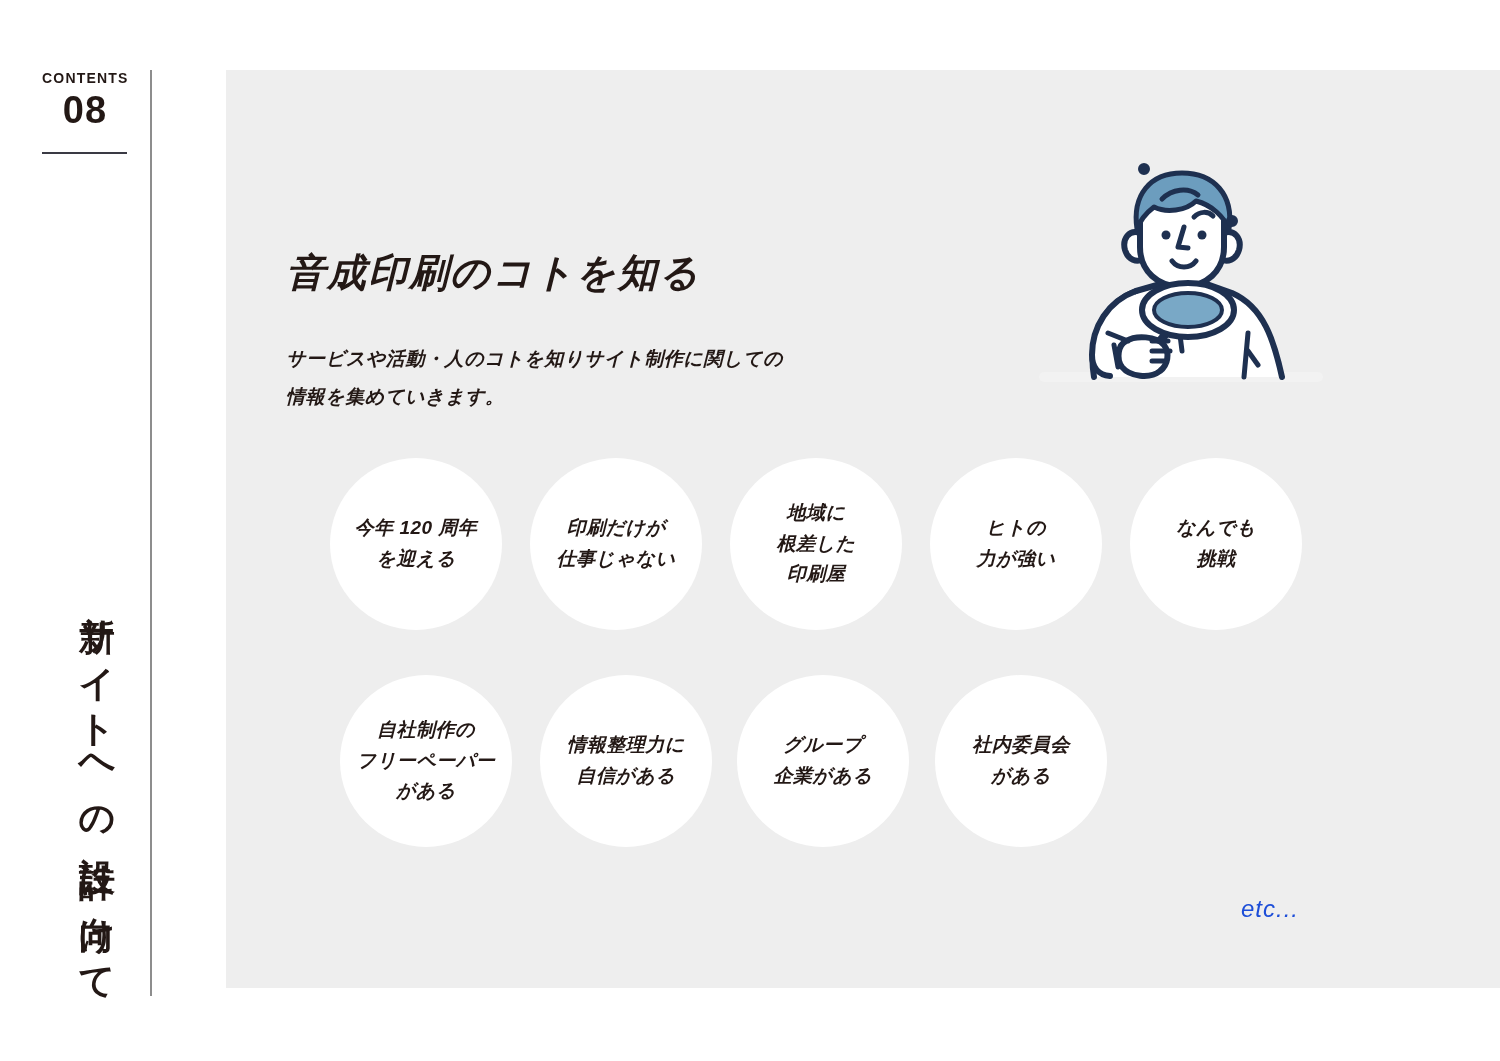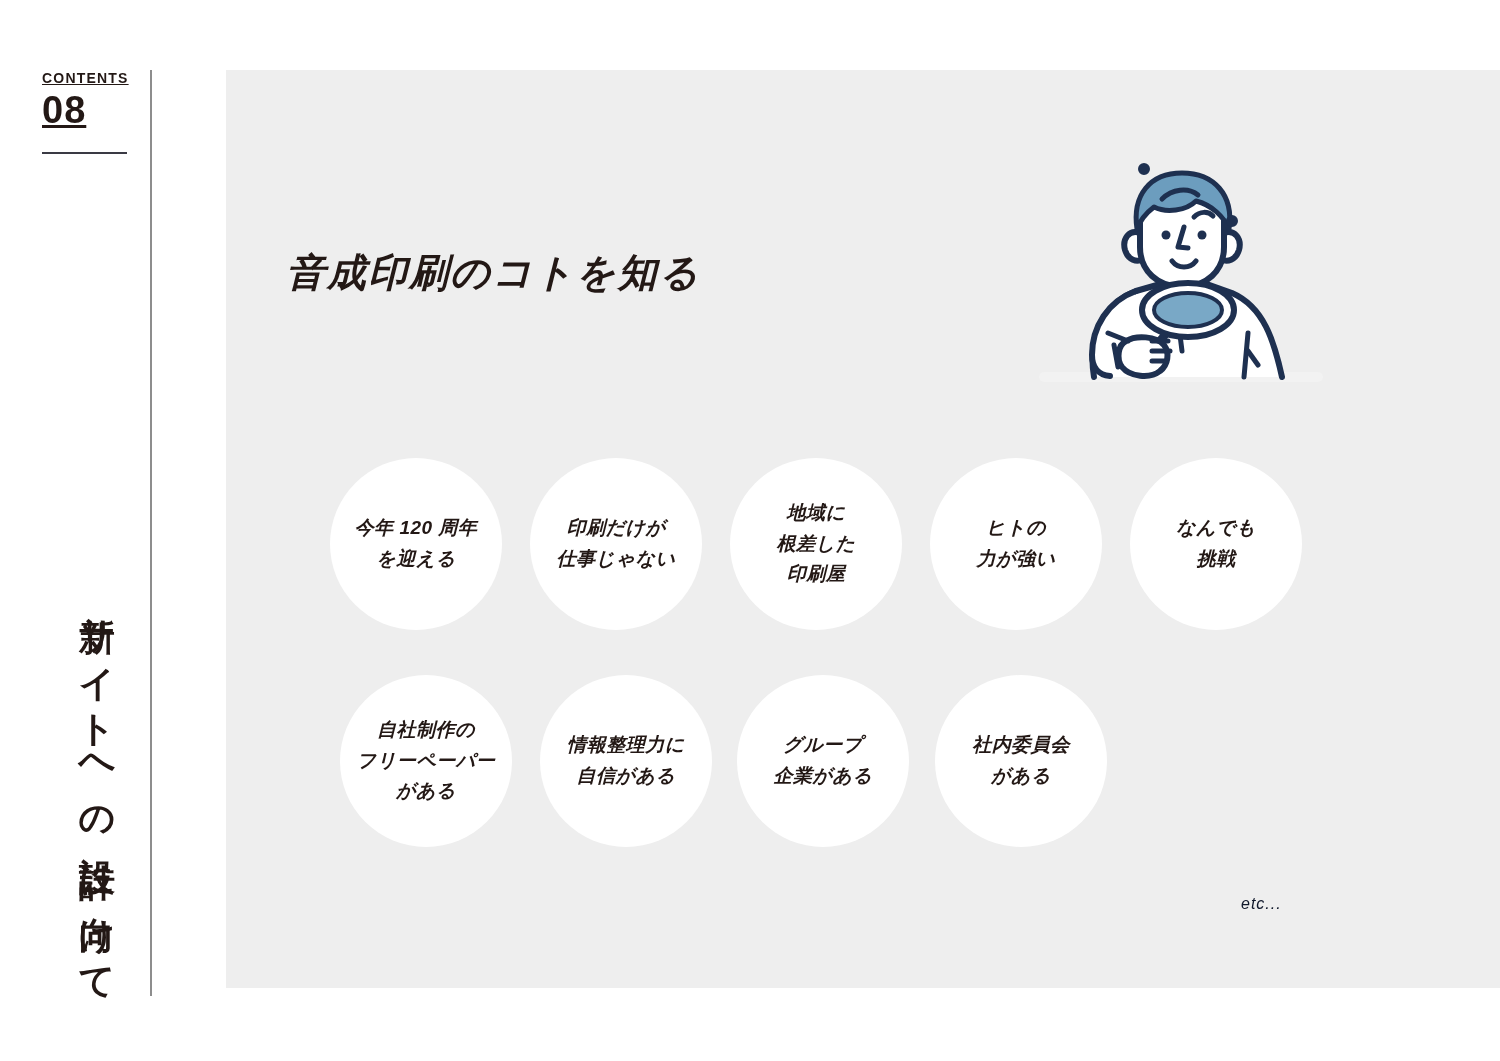--- a/index.html
+++ b/index.html
@@ -15,21 +15,21 @@
     font-family: "Liberation Sans", "DejaVu Sans", sans-serif;
     color: #231815;
   }
 
   
   .contents-block {
     position: absolute;
     left: 42px;
     top: 70px;
     width: 86px;
-    text-decoration: underline;
+    text-align: center;
   }
   .contents-label {
     font-size: 14px;
     font-weight: bold;
     letter-spacing: 1.2px;
     color: #231815;
     line-height: 1.2;
   }
   .contents-number {
     font-size: 38px;
@@ -127,23 +127,23 @@
     line-height: 1.62;
     letter-spacing: 0.5px;
     color: #231815;
   }
   .bubble span { display: block; white-space: nowrap; }
 
   .etc-text {
     position: absolute;
     left: 1015px;
     top: 825px;
-    font-size: 16px;
+    font-size: 24px;
     letter-spacing: 1px;
-    color: #0f172a;
+    color: #1d4ed8;
   }
 
   
   .illustration {
     position: absolute;
     left: 810px;
     top: 85px;
     width: 290px;
     height: 230px;
   }
@@ -158,20 +158,24 @@
 <div class="contents-underline"></div>
 
 <div class="rail-divider"></div>
 
 <div class="vertical-title">新サイトへの設計に向けて</div>
 
 <div class="panel" style="background: rgb(238, 238, 238);">
 
   <div class="panel-heading">音成印刷のコトを知る</div>
 
+  <div class="panel-subtitle">
+    <div>サービスや活動・人のコトを知りサイト制作に関しての</div>
+    <div>情報を集めていきます。</div>
+  </div>
 
   <div class="illustration">
     <svg viewBox="0 0 290 230" width="290" height="230" aria-hidden="true">
       <g fill="none" stroke="#1e3050" stroke-width="6" stroke-linecap="round" stroke-linejoin="round">
 
         <path d="M8 222 H282" stroke="#f2f2f2" stroke-width="10"></path>
 
         <path d="M58 222 C52 186 64 150 100 136 L128 128 L168 128 L196 138 C228 152 238 186 246 222" fill="#ffffff"></path>
 
         <path d="M100 136 C72 146 56 172 56 200 C56 212 62 220 74 221" fill="#ffffff"></path>

